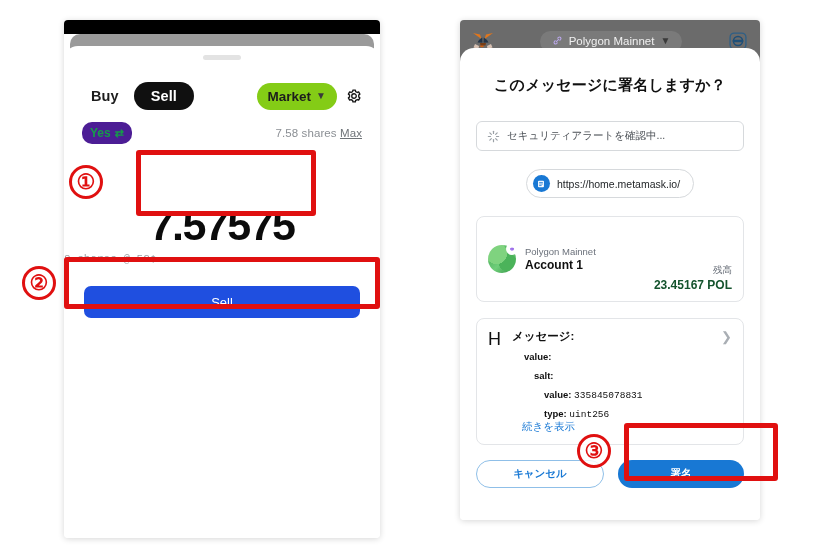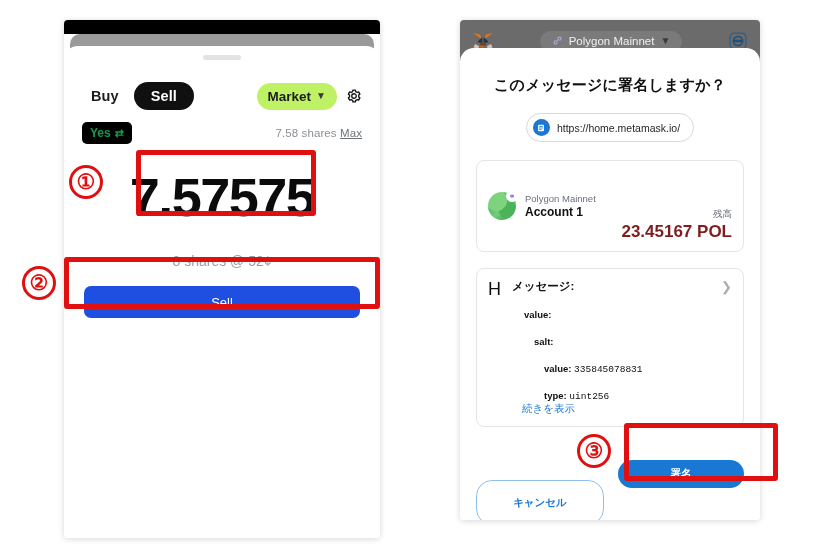--- a/index.html
+++ b/index.html
@@ -46,52 +46,52 @@
     padding: 6px 9px; border-radius: 16px; letter-spacing: .1px;
   }
   .seg-sell {
     font-size: 14.5px; font-weight: bold; color: #ffffff;
     background: #101010; border-radius: 16px;
     padding: 6px 17px; margin-left: 6px; letter-spacing: .1px;
   }
   .header-spacer { flex: 1; }
   .market-pill {
     display: flex; align-items: center; gap: 5px;
-    background: #bef264; border-radius: 16px; padding: 6px 11px;
+    background: #84cc16; border-radius: 16px; padding: 6px 11px;
     font-size: 13.5px; font-weight: bold; color: #1c1c1c;
   }
   .chev { font-size: 10px; color: #3a3a3a; line-height: 1; }
   .gear-btn { margin-left: 9px; display: flex; align-items: center; }
 
   .row-yes {
     position: absolute; left: 18px; right: 18px; top: 76px;
     display: flex; align-items: center;
   }
   .yes-badge {
-    background: #000000; color: #169b4a; border-radius: 5px;
+    background: #4c1d95; color: #169b4a; border-radius: 10px;
     font-size: 12px; font-weight: bold; padding: 4px 8px;
     display: flex; align-items: center; gap: 4px;
   }
   .swap-glyph { font-size: 11px; font-weight: bold; }
   .shares-info {
     margin-left: auto; font-size: 11.5px; color: #8b8f94; letter-spacing: .1px;
   }
   .shares-max { color: #6e7378; text-decoration: underline; }
 
   .amount-wrap {
     position: absolute; left: 0; right: 0; top: 124px;
     text-align: center;
   }
   .amount-value {
-    font-size: 54px; font-weight: bold; color: #0b0b0b;
-    letter-spacing: -1.5px; line-height: 1;
+    font-size: 43px; font-weight: bold; color: #0b0b0b;
+    letter-spacing: -1.5px; line-height: 1; margin-top: 34px;
   }
   .sub-line {
     position: absolute; left: 0; right: 0; top: 207px;
-    text-align: center; font-size: 14px; color: #9a9ea3;
+    text-align: left; font-size: 11px; color: #9a9ea3; font-family: Liberation Mono, monospace;
   }
 
   .sell-btn {
     position: absolute; left: 20px; right: 20px; top: 240px; height: 32px;
     background: #1f4fe0; color: #ffffff; border: none; border-radius: 7px;
     font-family: "Liberation Sans", sans-serif;
     font-size: 13px; font-weight: normal; cursor: pointer;
   }
 
   
@@ -161,53 +161,53 @@
     width: 12px; height: 12px; border-radius: 50%;
     background: #ffffff;
     display: flex; align-items: center; justify-content: center;
     font-size: 8px; color: #8247e5;
   }
   .acct-text { display: flex; flex-direction: column; gap: 1px; }
   .acct-net { font-size: 9.5px; color: #6a707a; }
   .acct-name { font-size: 12px; font-weight: bold; color: #101010; }
   .acct-right { margin-left: auto; text-align: right; display: flex; flex-direction: column; gap: 1px; }
   .bal-label { font-size: 9.5px; color: #6a707a; margin-top: 38px; }
-  .bal-value { font-size: 17px; font-weight: bold; color: #7f1d1d; }
+  .bal-value { font-size: 12px; font-weight: bold; color: #14532d; }
 
   .msg-card {
     margin-top: 16px; border: 1px solid #e3e5e8; border-radius: 8px;
     padding: 10px 11px; position: relative;
   }
   .msg-head { display: flex; align-items: flex-start; }
   .msg-h {
     font-size: 18px; color: #101010; font-weight: normal;
     width: 24px; flex: 0 0 24px; line-height: 1; margin-top: 1px;
   }
   .msg-kv { flex: 1; }
   .msg-label { font-size: 11.5px; font-weight: bold; color: #101010; }
   .msg-arrow { color: #a9aeb4; font-size: 13px; line-height: 1; margin-top: 1px; }
-  .kv-line { font-size: 9.5px; font-weight: bold; color: #101010; margin-top: 15px; }
+  .kv-line { font-size: 9.5px; font-weight: bold; color: #101010; margin-top: 7px; }
   .kv-val { font-family: "Liberation Mono", monospace; font-weight: normal; font-size: 9.5px; }
   .ind1 { padding-left: 12px; }
   .ind2 { padding-left: 22px; }
   .ind3 { padding-left: 32px; }
   .see-more {
     padding-left: 10px;
     font-size: 10.5px; color: #1878d4; cursor: pointer;
   }
 
   .mm-actions {
     position: absolute; left: 16px; right: 16px; top: 412px;
     display: flex; gap: 14px;
   }
   .btn-cancel {
-    flex: 1; height: 45px; border-radius: 16px;
+    flex: 1; height: 28px; border-radius: 16px;
     border: 1px solid #8fbfe8; background: #ffffff;
     color: #1878d4; font-size: 10.5px; font-weight: bold;
-    font-family: "Liberation Sans", sans-serif; cursor: pointer; margin-top: 20px;
+    font-family: "Liberation Sans", sans-serif; cursor: pointer;
   }
   .btn-sign {
     flex: 1; height: 28px; border-radius: 16px; border: none;
     background: #1878d4; color: #ffffff; font-size: 10.5px; font-weight: bold;
     font-family: "Liberation Sans", sans-serif; cursor: pointer;
   }
 
   
   .hl {
     position: absolute; border: 5px solid #e01010; border-radius: 3px;
@@ -299,20 +299,37 @@
           <rect x="2.5" y="2.5" width="19" height="19" rx="5" fill="none" stroke="#2e5f86" stroke-width="1.6"></rect>
           <circle cx="12" cy="12" r="5.5" fill="none" stroke="#1e4f78" stroke-width="1.8"></circle>
           <rect x="5.5" y="10.6" width="13" height="2.8" rx="1.4" fill="#1e4f78"></rect>
         </svg>
       </div>
     </div>
 
     <div class="mm-body">
       <div class="mm-title">このメッセージに署名しますか？</div>
 
+      <div class="alert-box">
+        <span class="spinner">
+          <svg width="13" height="13" viewBox="0 0 24 24">
+            <g stroke="#9aa0a6" stroke-width="2.2" stroke-linecap="round">
+              <line x1="12" y1="2.5" x2="12" y2="6.5"></line>
+              <line x1="12" y1="17.5" x2="12" y2="21.5"></line>
+              <line x1="2.5" y1="12" x2="6.5" y2="12"></line>
+              <line x1="17.5" y1="12" x2="21.5" y2="12"></line>
+              <line x1="5.2" y1="5.2" x2="8" y2="8"></line>
+              <line x1="16" y1="16" x2="18.8" y2="18.8"></line>
+              <line x1="18.8" y1="5.2" x2="16" y2="8"></line>
+              <line x1="8" y1="16" x2="5.2" y2="18.8"></line>
+            </g>
+          </svg>
+        </span>
+        <span>セキュリティアラートを確認中...</span>
+      </div>
 
       <div class="origin-pill">
         <span class="origin-avatar">
           <svg width="10" height="10" viewBox="0 0 24 24">
             <rect x="5" y="4" width="14" height="16" rx="2" fill="#ffffff"></rect>
             <rect x="7.5" y="7" width="9" height="2" fill="#1878d4"></rect>
             <rect x="7.5" y="11" width="9" height="2" fill="#1878d4"></rect>
             <rect x="7.5" y="15" width="6" height="2" fill="#1878d4"></rect>
           </svg>
         </span>

